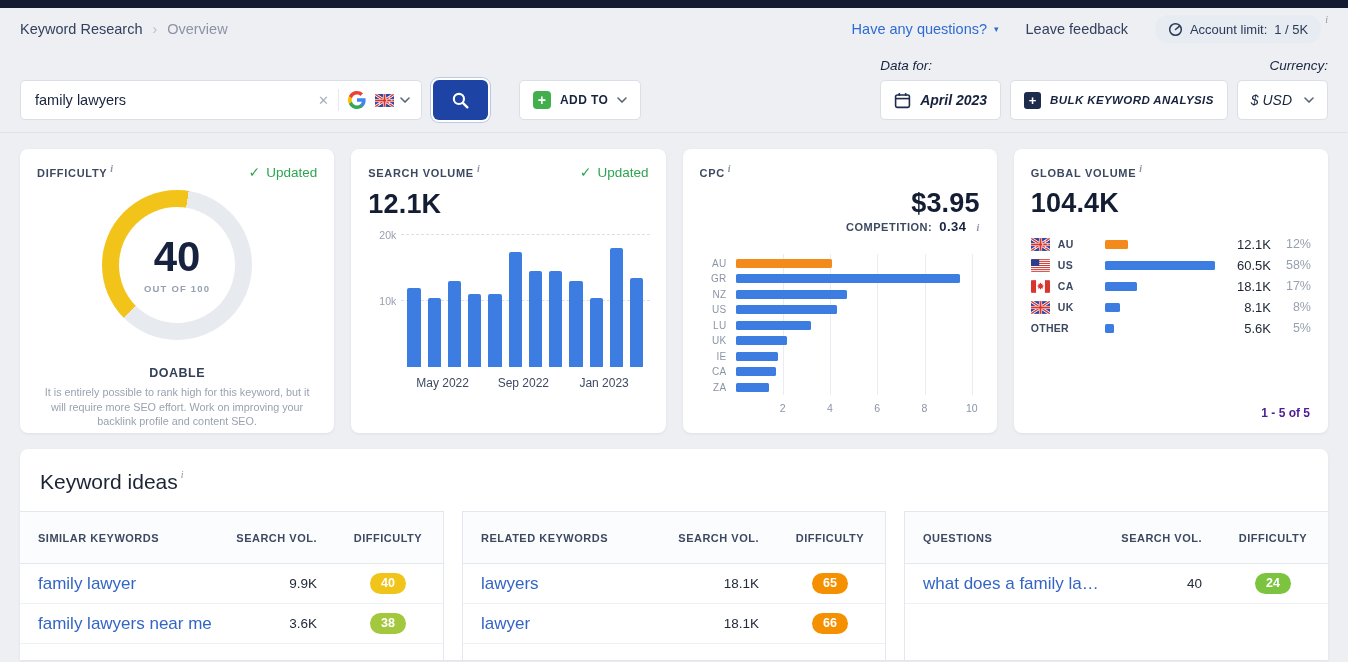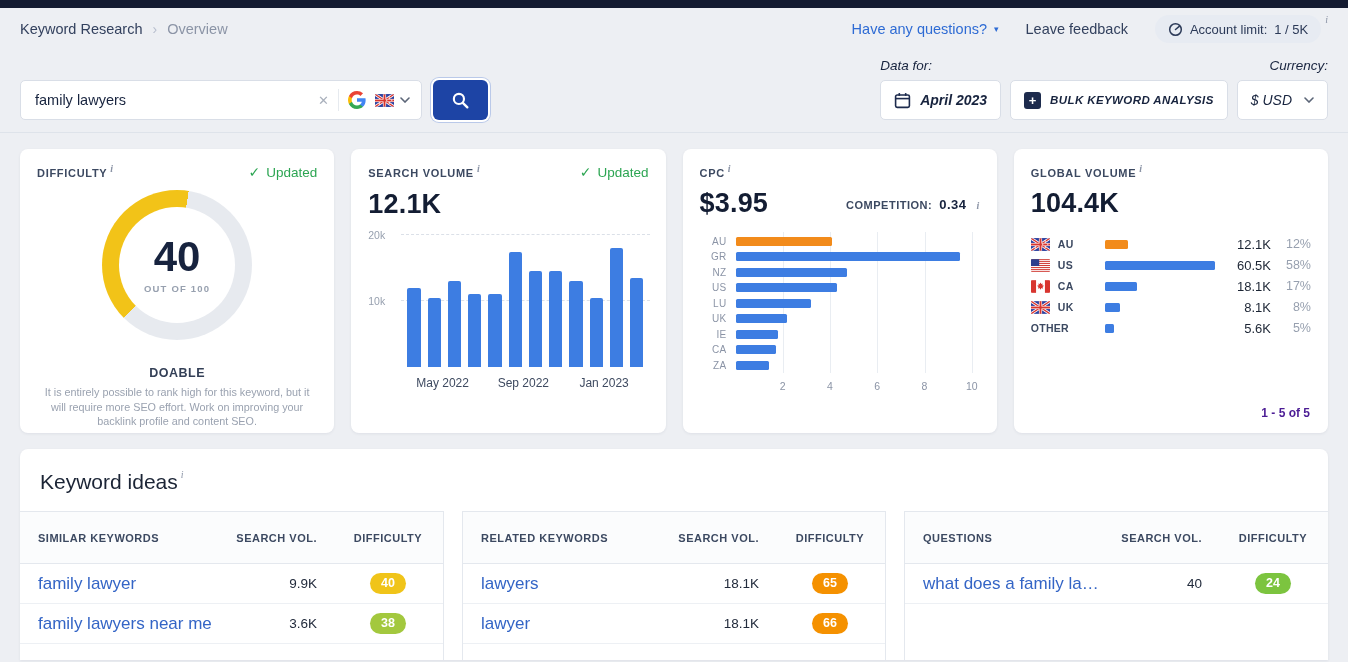--- a/index.html
+++ b/index.html
@@ -63,26 +63,26 @@
   .gscore{font-size:42px;font-weight:bold;color:#17233e;line-height:1;}
   .gout{font-size:9.5px;font-weight:bold;color:#97a0af;letter-spacing:1.2px;margin-top:5px;}
   .verdict{text-align:center;font-size:12.5px;font-weight:bold;color:#333f56;letter-spacing:.5px;margin-top:26px;}
   .gdesc{font-size:10.8px;color:#9aa2b0;text-align:center;line-height:1.35;margin-top:5px;}
 
   
   .vchartwrap{margin-top:15px;}
   .vplot{position:relative;height:132px;margin:0 2px 0 36px;display:flex;align-items:flex-end;gap:7px;padding:0 3px;}
   .vbar{flex:1;background:#3d7de2;border-radius:2px 2px 0 0;position:relative;z-index:1;}
   .vgridline{position:absolute;left:-3px;right:-3px;border-top:1px dashed #dbe0e8;}
-  .vylab{position:absolute;left:-36px;width:28px;font-size:10.5px;color:#97a0af;}
+  .vylab{position:absolute;left:-36px;width:28px;text-align:right;font-size:10.5px;color:#97a0af;}
   .vxrow{position:relative;height:24px;margin:0 2px 0 36px;}
   .vxlab{position:absolute;top:9px;transform:translateX(-50%);font-size:12px;color:#3e4a60;white-space:nowrap;}
 
   
-  .cpc-head{display:flex;justify-content:space-between;align-items:flex-end;margin-top:0;}
+  .cpc-head{display:flex;justify-content:space-between;align-items:flex-end;margin-top:0;flex-direction:column;}
   .comp{font-size:11px;font-weight:bold;color:#3c4961;letter-spacing:.5px;padding-bottom:7px;display:flex;align-items:baseline;gap:7px;}
   .comp .val{font-size:13px;color:#17233e;}
   .cwrap{position:relative;margin:18px 8px 0 36px;}
   .cgrid{position:absolute;inset:0;}
   .cgridline{position:absolute;top:-5px;bottom:-3px;width:1px;background:#e9edf2;}
   .crow{position:relative;height:9px;margin-bottom:6.5px;display:flex;align-items:center;}
   .clab{position:absolute;left:-36px;width:27px;text-align:right;font-size:10px;color:#8b94a6;letter-spacing:.3px;}
   .cbar{height:9px;background:#3d7de2;border-radius:1.5px;position:relative;z-index:1;}
   .cbar.orange{background:#f28b1b;}
   .caxis{position:relative;height:18px;margin:6px 8px 0 36px;}
@@ -195,20 +195,29 @@
       </div>
     </div>
     <button class="search-btn">
       <span>
         <svg viewBox="0 0 18 18" width="19" height="19">
             <circle cx="7.5" cy="7.5" r="4.8" fill="none" stroke="#fff" stroke-width="2"></circle>
             <line x1="11.2" y1="11.2" x2="15.5" y2="15.5" stroke="#fff" stroke-width="2.2" stroke-linecap="round"></line>
           </svg>
       </span>
     </button>
+    <div class="addto">
+      <span class="addicon"></span>
+      <span>ADD TO</span>
+      <span>
+        <svg viewBox="0 0 10 6" width="10" height="6">
+            <path d="M1 1l4 4 4-4" fill="none" stroke="#5c6678" stroke-width="1.6" stroke-linecap="round"></path>
+          </svg>
+      </span>
+    </div>
 
     <div class="search-right">
       <div class="group">
         <span class="glabel">Data for:</span>
         <div class="btnrow">
           <div class="wbtn">
             <span>
               <svg viewBox="0 0 16 16" width="17" height="17">
                   <rect x="1.5" y="2.8" width="13" height="11.7" rx="1.5" fill="none" stroke="#1d2b4d" stroke-width="1.5"></rect>
                   <line x1="1.5" y1="6.2" x2="14.5" y2="6.2" stroke="#1d2b4d" stroke-width="1.5"></line>

